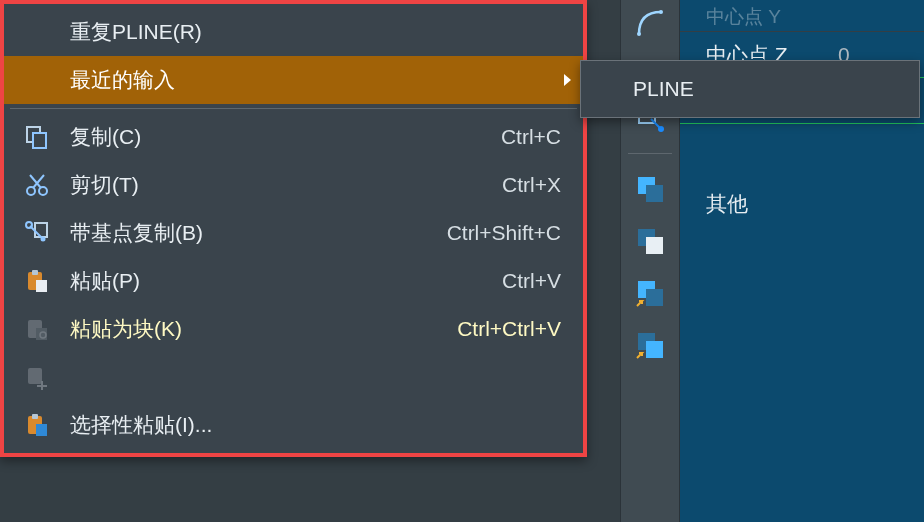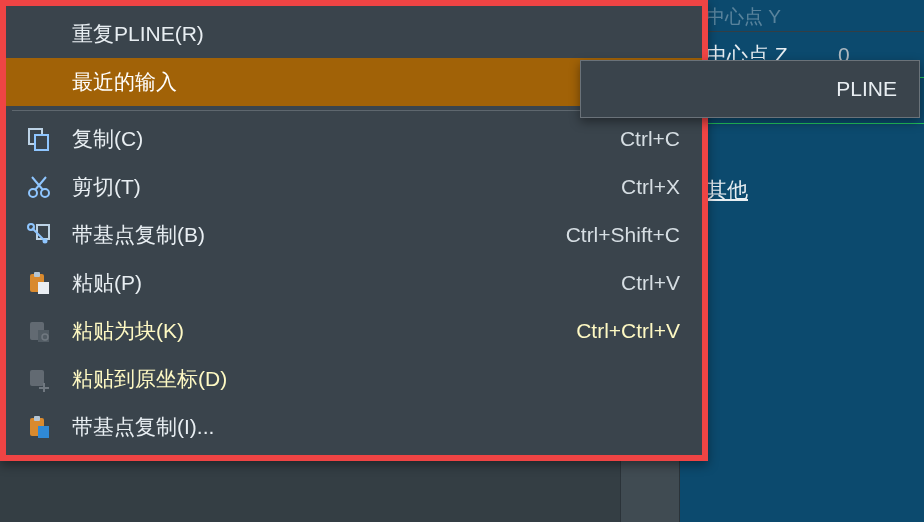--- a/index.html
+++ b/index.html
@@ -16,23 +16,23 @@
   .app-bg {
     position: absolute;
     inset: 0;
     background: #343e44;
   }
   
   .ctx-menu {
     position: absolute;
     left: 0;
     top: 0;
-    width: 708px;
+    width: 587px;
     background: #3a444c;
-    border: 6px solid #ef4444;
+    border: 4px solid #ef4444;
     box-shadow: 0 4px 10px rgba(0,0,0,.4);
     padding: 4px 0;
   }
   .menu-item {
     height: 48px;
     display: flex;
     align-items: center;
     position: relative;
     padding: 0 22px 0 0;
   }
@@ -77,21 +77,20 @@
   .submenu {
     position: absolute;
     left: 580px;
     top: 60px;
     width: 340px;
     background: #3a444c;
     border: 1px solid #6a7279;
     box-shadow: 0 4px 10px rgba(0,0,0,.4);
     padding: 4px 0;
     z-index: 3;
-    text-align: right;
   }
   .submenu .menu-item { height: 48px; }
   .submenu .menu-item .icon-slot { width: 46px; }
   .submenu .menu-item .label { padding-left: 6px; }
 
   
   .toolcol {
     position: absolute;
     left: 620px;
     top: 0;
@@ -139,24 +138,23 @@
     white-space: nowrap;
   }
   .prop-value {
     flex: 1;
     color: #aeb9c1;
     overflow: hidden;
     white-space: nowrap;
   }
   .section-row {
     height: 56px;
-    display:flex; align-items:flex-start;
+    display:flex; align-items:center;
     padding-left: 26px;
     color:#e8eef2;
-    text-decoration:underline;
   }
   .section-gap { height: 52px; }
 </style>
 </head>
 <body>
 
 <div class="app-bg"></div>
 
 <div class="props">
   <div class="prop-row" style="height:30px;border-bottom:1px solid #343e44;">
@@ -294,32 +292,31 @@
     <span class="shortcut">Ctrl+Ctrl+V</span>
   </div>
 
   <div class="menu-item disabled">
     <span class="icon-slot">
       <svg width="26" height="26">
           <rect x="4" y="4" width="14" height="16" rx="2" fill="#8a9098"></rect>
           <path d="M13 22 L23 22 M18 17 L18 26" stroke="#a6adb4" stroke-width="2"></path>
         </svg>
     </span>
-    <span class="label">粘贴到原坐标(D)</span>
   </div>
 
   <div class="menu-item">
     <span class="icon-slot">
       <svg width="26" height="26">
           <rect x="4" y="4" width="14" height="18" rx="2" fill="#d98a2e"></rect>
           <rect x="8" y="2" width="6" height="5" rx="1" fill="#b5c6d4"></rect>
           <rect x="12" y="12" width="11" height="12" fill="#2f89d6"></rect>
         </svg>
     </span>
-    <span class="label">带基点复制(I)...</span>
+    <span class="label">选择性粘贴(I)...</span>
   </div>
 </div>
 
 <div class="submenu">
   <div class="menu-item">
     <span class="icon-slot"></span>
     <span class="label">PLINE</span>
   </div>
 </div>
 

